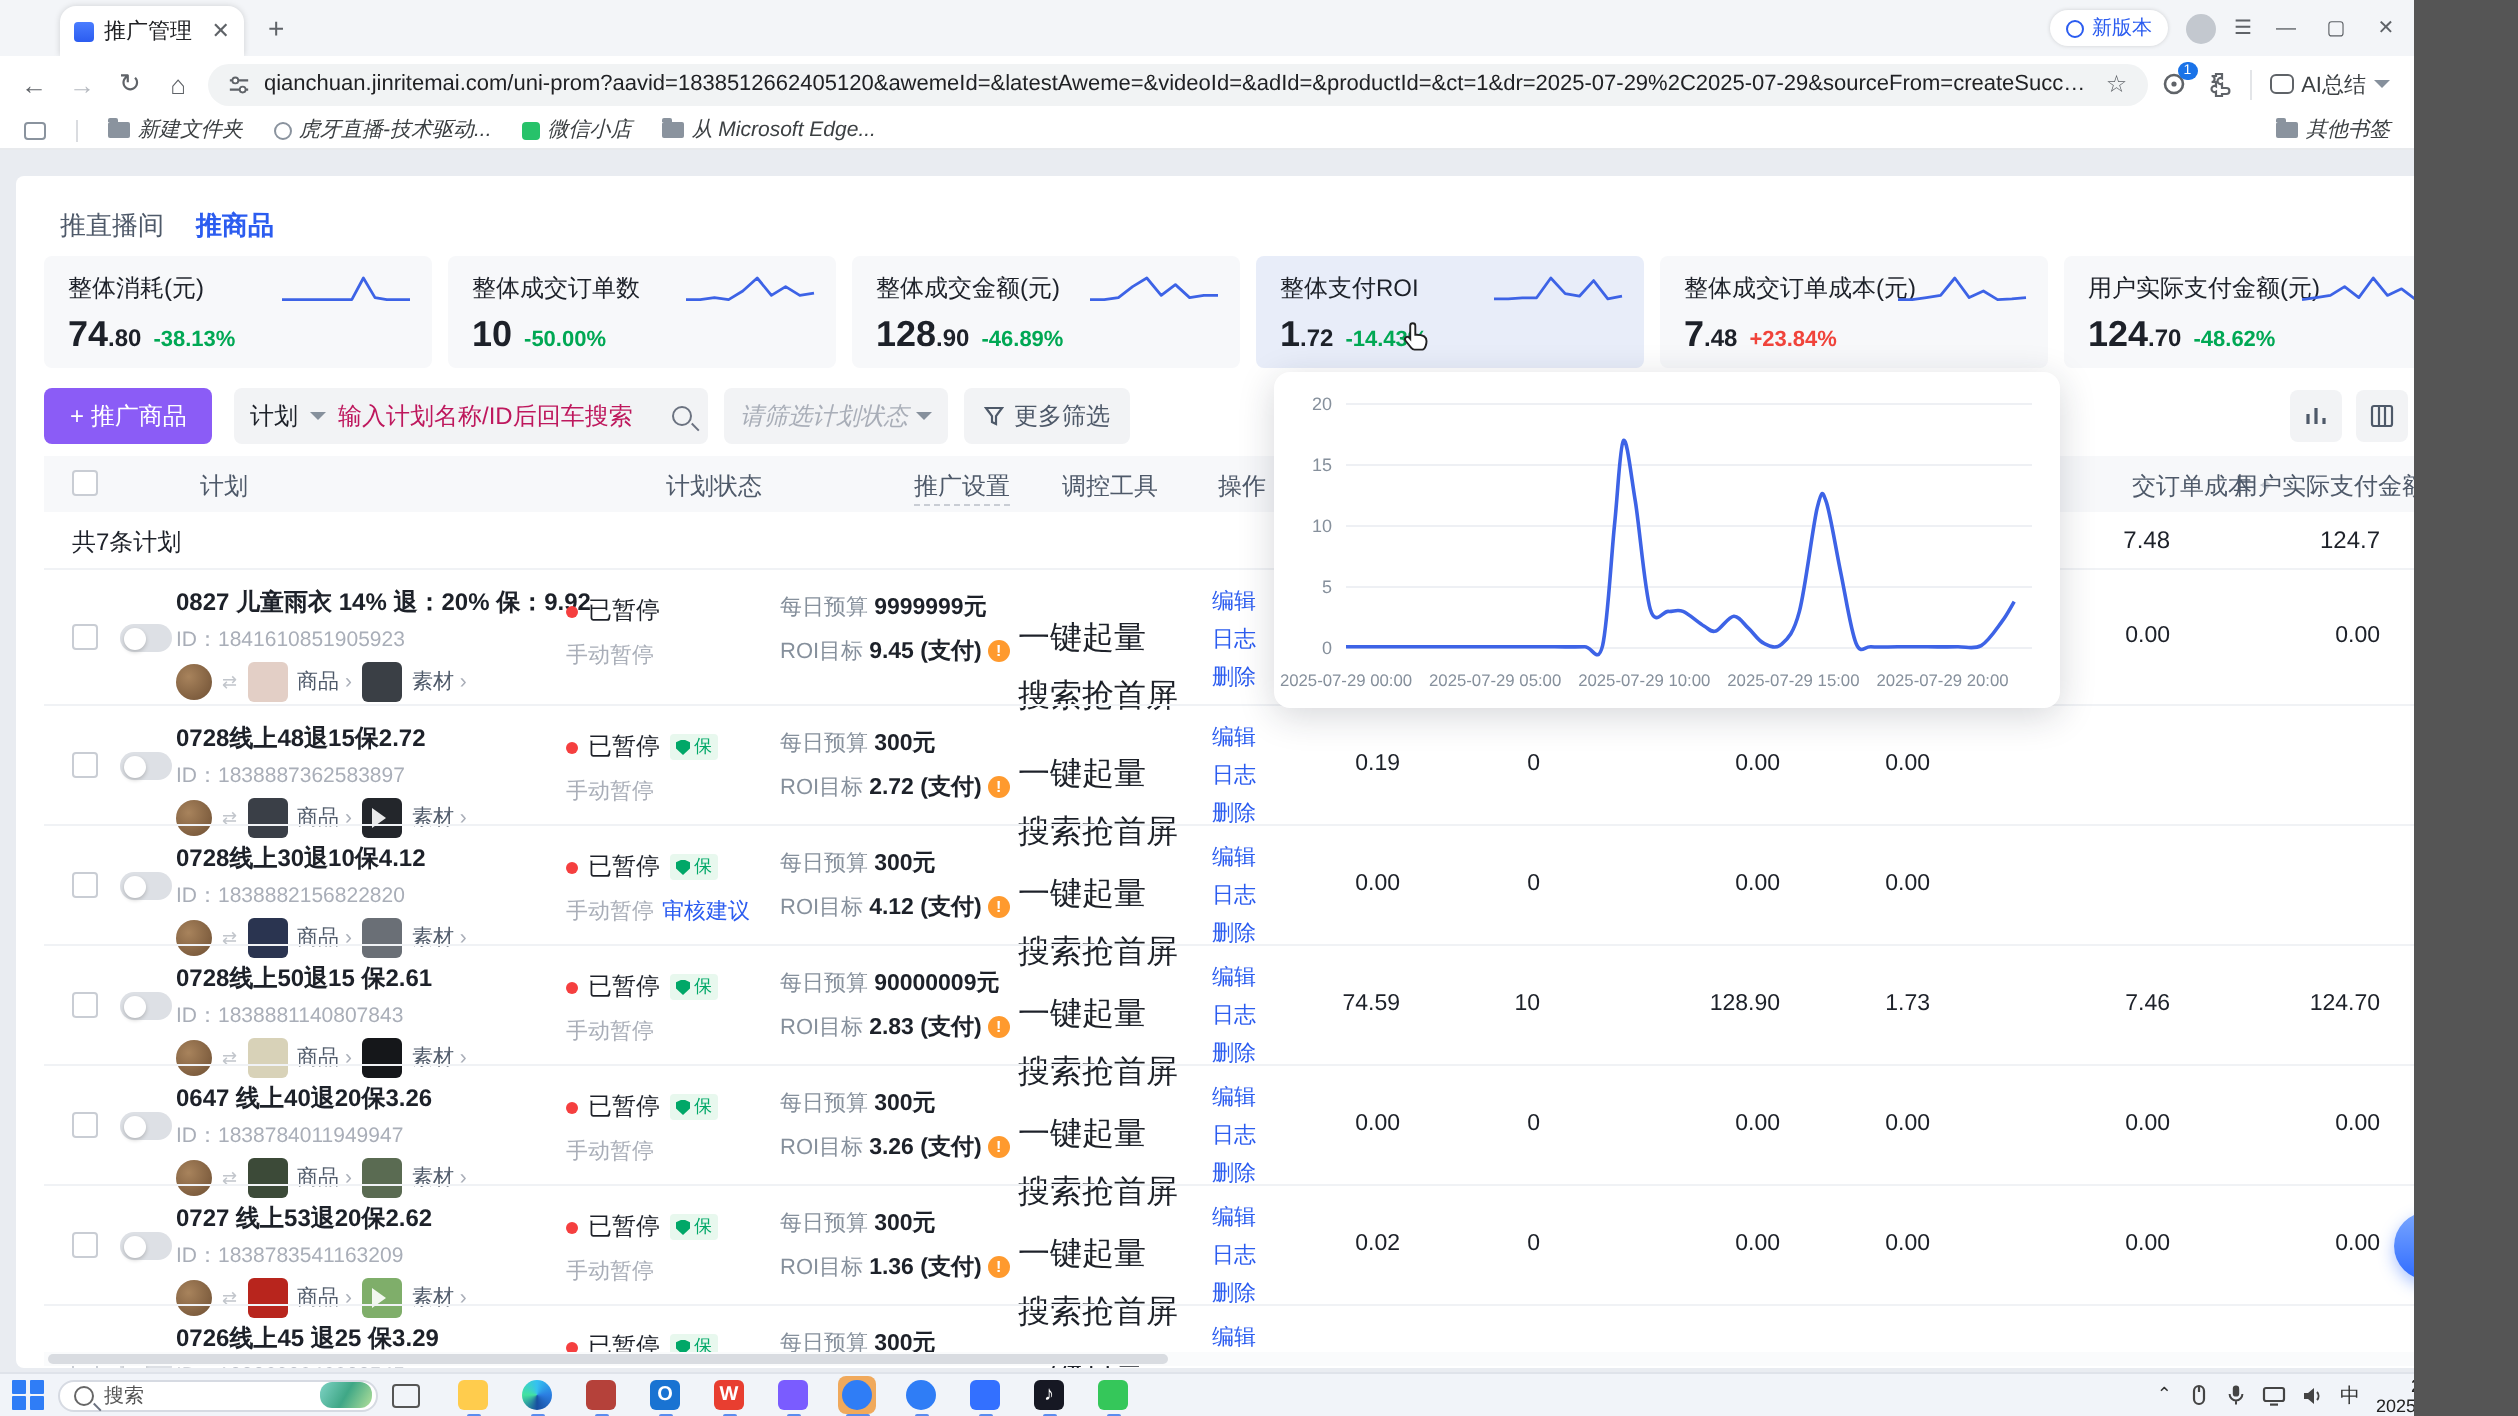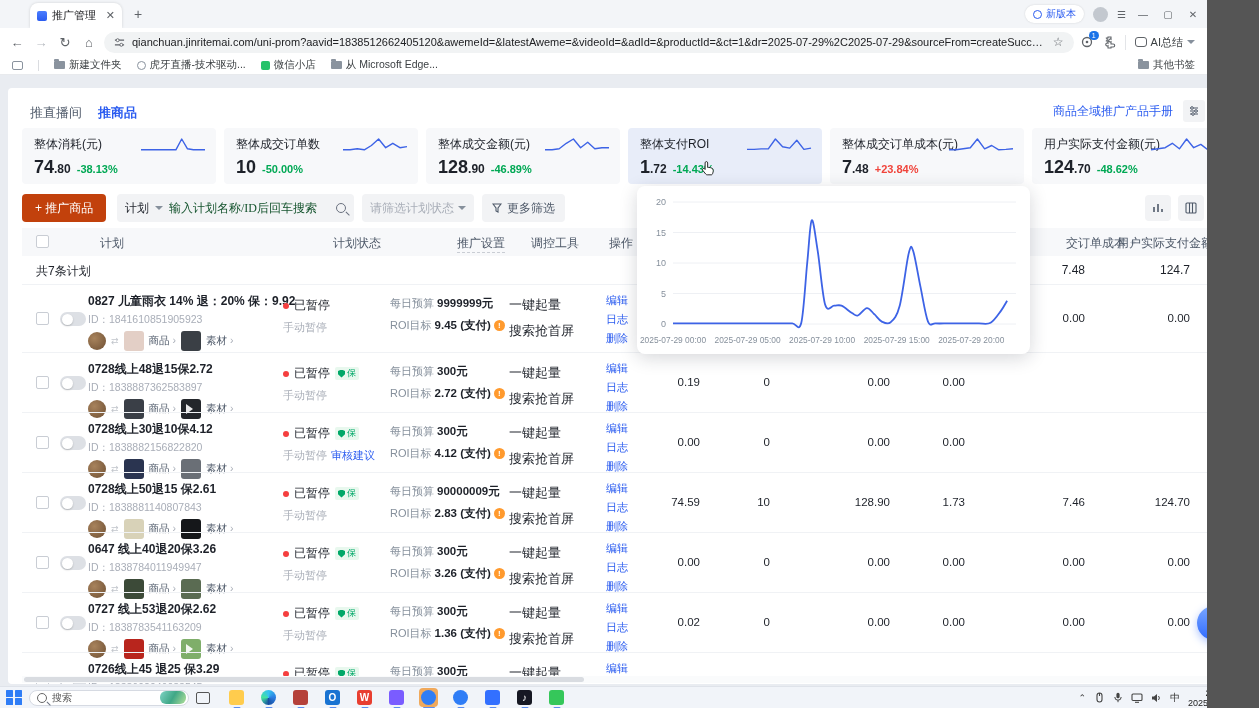--- a/index.html
+++ b/index.html
@@ -27,21 +27,21 @@
   .urlbar{flex:1;height:21px;background:#f1f3f4;border-radius:11px;display:flex;align-items:center;padding:0 10px;gap:7px;min-width:0;}
   .url-txt{flex:1;font-size:11px;color:#202124;white-space:nowrap;overflow:hidden;text-overflow:ellipsis;}
   .tune{width:11px;height:11px;flex:0 0 auto;}
   .star{color:#5f6368;font-size:12px;}
   .ab-right{display:flex;align-items:center;gap:9px;padding-right:4px;}
   .bell{position:relative;width:14px;height:14px;}
   .badge{position:absolute;top:-4px;right:-5px;background:#1a73e8;color:#fff;font-size:7px;border-radius:6px;padding:0 3px;line-height:9px;}
   .ai-btn{display:flex;align-items:center;gap:4px;font-size:11px;color:#3c4043;border-left:1px solid #e3e5e8;padding-left:9px;}
   .bubble{width:12px;height:10px;border:1.3px solid #5f6368;border-radius:3px;position:relative;}
   .bookmarks{position:absolute;top:56px;left:0;right:0;height:19px;background:#fff;border-bottom:1px solid #e8eaed;
-    display:flex;align-items:center;font-size:10.5px;color:#3c4043;gap:15px;padding:0 12px;}
+    display:flex;align-items:center;font-size:10.5px;color:#3c4043;gap:15px;padding:0 12px;font-style:italic;}
   .bm{display:flex;align-items:center;gap:4px;}
   .fold{width:11px;height:8px;background:#8a939e;border-radius:1px;position:relative;display:inline-block;}
   .fold:before{content:"";position:absolute;top:-2px;left:0;width:5px;height:2px;background:#8a939e;border-radius:1px 1px 0 0;}
   .globe{width:9px;height:9px;border:1.2px solid #8a939e;border-radius:50%;display:inline-block;}
   .storeic{width:9px;height:9px;background:#27c26a;border-radius:2px;display:inline-block;}
   .panelic{width:11px;height:9px;border:1.2px solid #8a939e;border-radius:2px;display:inline-block;}
   .bm-right{margin-left:auto;display:flex;align-items:center;gap:4px;}
   .bm-sep{width:1px;height:11px;background:#dadce0;}
   
   .panel{position:absolute;left:8px;top:88px;width:1243px;height:596px;background:#fff;border-radius:4px;overflow:hidden;}
@@ -54,31 +54,31 @@
   .cards{position:absolute;left:14px;top:40px;display:flex;gap:8px;}
   .metric-card{width:194px;height:56px;background:#f7f8fa;border-radius:4px;position:relative;}
   .metric-card.hl{background:#e8edf9;}
   .mc-label{position:absolute;left:12px;top:8px;font-size:12px;color:#1d2129;}
   .mc-spark{position:absolute;right:10px;top:7px;}
   .mc-bottom{position:absolute;left:12px;bottom:6px;display:flex;align-items:baseline;gap:6px;}
   .mc-value{font-size:18px;font-weight:bold;color:#1d2129;}
   .mc-value small{font-size:12px;}
   .mc-delta{font-size:11px;font-weight:bold;margin-top:40px;}
   
-  .btn-create{position:absolute;left:14px;top:106px;height:28px;background:#c2410c;color:#fff;font-size:12px;
+  .btn-create{position:absolute;left:14px;top:106px;height:28px;background:#8b5cf6;color:#fff;font-size:12px;
     border-radius:4px;display:flex;align-items:center;padding:0 13px;gap:4px;}
   .search-group{position:absolute;left:109px;top:106px;width:237px;height:28px;background:#f2f3f5;border-radius:4px;
     display:flex;align-items:center;font-size:12px;padding:0 8px;gap:6px;}
   .sg-type{color:#1d2129;}
   .caret{display:inline-block;width:0;height:0;border:4px solid transparent;border-top-color:#86909c;margin-top:4px;}
-  .sg-ph{flex:1;color:#14532d;white-space:nowrap;overflow:hidden;font-family:Liberation Serif, serif;}
+  .sg-ph{flex:1;color:#be185d;white-space:nowrap;overflow:hidden;}
   .mag{width:10px;height:10px;border:1.4px solid #6b7280;border-radius:50%;position:relative;flex:0 0 auto;}
   .mag:after{content:"";position:absolute;width:5px;height:1.4px;background:#6b7280;transform:rotate(45deg);left:8px;top:9px;}
   .status-select{position:absolute;left:354px;top:106px;width:112px;height:28px;background:#f2f3f5;border-radius:4px;
-    display:flex;align-items:center;justify-content:space-between;padding:0 8px;font-size:12px;color:#a9aeb8;}
+    display:flex;align-items:center;justify-content:space-between;padding:0 8px;font-size:12px;color:#a9aeb8;font-style:italic;}
   .more-filter{position:absolute;left:474px;top:106px;height:28px;background:#f2f3f5;border-radius:4px;
     display:flex;align-items:center;padding:0 10px;gap:5px;font-size:12px;color:#4e5969;}
   .tool-icons{position:absolute;right:14px;top:107px;display:flex;gap:7px;}
   .ti-btn{width:26px;height:26px;background:#f2f3f5;border-radius:4px;display:flex;align-items:center;justify-content:center;color:#4e5969;}
   
   .thead{position:absolute;left:14px;top:140px;width:1215px;height:28px;background:#f7f8fa;font-size:12px;color:#4e5969;}
   .thead>div{position:absolute;top:7px;white-space:nowrap;}
   .checkbox{width:13px;height:13px;border:1px solid #c9cdd4;border-radius:2px;background:#fff;display:inline-block;}
   .sort{display:inline-block;width:8px;height:11px;position:relative;margin-left:3px;vertical-align:-1px;}
   .sort:before{content:"";position:absolute;top:0;left:1px;border:3px solid transparent;border-bottom-color:#c9cdd4;}
@@ -103,21 +103,21 @@
   .dot{display:inline-block;width:6px;height:6px;border-radius:50%;background:#f53f3f;margin-right:5px;vertical-align:1px;}
   .st-line{font-size:12px;color:#1d2129;display:flex;align-items:center;}
   .bao{display:inline-flex;align-items:center;margin-left:5px;background:#e8f8ee;border-radius:2px;padding:0 3px;height:13px;font-size:9px;color:#00a868;gap:2px;}
   .shield{width:7px;height:8px;background:#00a868;clip-path:polygon(50% 0,100% 20%,100% 60%,50% 100%,0 60%,0 20%);}
   .st-sub{font-size:11px;color:#a9aeb8;margin-top:6px;}
   .st-sub a{color:#2b5cf0;text-decoration:none;margin-left:4px;}
   .c-set{position:absolute;left:368px;top:11px;width:130px;font-size:11px;color:#86909c;}
   .c-set b{color:#1d2129;font-size:11.5px;}
   .c-set .l2{margin-top:7px;display:flex;align-items:center;gap:3px;}
   .warn{display:inline-flex;width:11px;height:11px;border-radius:50%;background:#ff9a2e;color:#fff;font-size:8px;align-items:center;justify-content:center;font-weight:bold;}
-  .c-tools{position:absolute;left:487px;top:11px;font-size:13px;color:#1d2129;}
+  .c-tools{position:absolute;left:487px;top:24px;font-size:16px;color:#1d2129;}
   .c-tools div+div{margin-top:8px;}
   .c-act{position:absolute;left:572px;top:8px;width:46px;text-align:center;font-size:11px;color:#2b5cf0;}
   .c-act div{margin-bottom:4px;}
   .num{position:absolute;width:72px;text-align:right;font-size:11.5px;color:#1d2129;}
   
   .popup{position:absolute;left:629px;top:98px;width:393px;height:168px;background:#fff;border-radius:8px;
     box-shadow:0 4px 18px rgba(28,34,48,.18);z-index:30;}
   
   .zhitou{position:absolute;left:1230px;top:470px;width:40px;height:50px;background:#fff;border-radius:8px 0 0 8px;
     box-shadow:0 2px 8px rgba(0,0,0,.15);z-index:40;text-align:center;padding-top:5px;font-size:9px;color:#1d2129;}
@@ -234,36 +234,20 @@
       </span>
     <span class="bm-right">
       <span class="fold"></span>
       <span>其他书签</span>
     </span>
   </div>
 
   <div class="panel">
     <span class="ptab live">推直播间</span>
     <span class="ptab goods">推商品</span>
-    <div class="head-right">
-      <span class="manual">商品全域推广产品手册</span>
-      <span class="hr-btn">
-        <svg width="12" height="12" viewBox="0 0 12 12">
-            <path d="M2 3h8M2 6h8M2 9h8" stroke="#4e5969" stroke-width="1.2"></path>
-            <circle cx="4" cy="3" r="1.3" fill="#f2f3f5" stroke="#4e5969"></circle>
-            <circle cx="8" cy="6" r="1.3" fill="#f2f3f5" stroke="#4e5969"></circle>
-            <circle cx="5" cy="9" r="1.3" fill="#f2f3f5" stroke="#4e5969"></circle>
-          </svg>
-      </span>
-      <span class="hr-btn">
-        <svg width="11" height="11" viewBox="0 0 11 11">
-            <path d="M1 4V1h3M7 1h3v3M10 7v3H7M4 10H1V7" fill="none" stroke="#4e5969" stroke-width="1.3"></path>
-          </svg>
-      </span>
-    </div>
 
     <div class="cards" id="cards">
         <div class="metric-card">
           <div class="mc-label">整体消耗(元)</div>
     <span class="mc-spark"><svg width="66" height="20">
               <polyline points="1.0,14.8 6.8,14.8 12.6,14.8 18.5,14.8 24.3,14.8 30.1,14.8 35.9,14.8 41.7,4.0 47.5,13.8 53.4,14.8 59.2,14.8 65.0,14.8" fill="none" stroke="#3d63e6" stroke-width="1.4" stroke-linejoin="round"></polyline>
             </svg></span>
     <div class="mc-bottom">
             <span class="mc-value">74<small>.80</small></span>
     <span class="mc-delta" style="color:#00a854">-38.13%</span>

